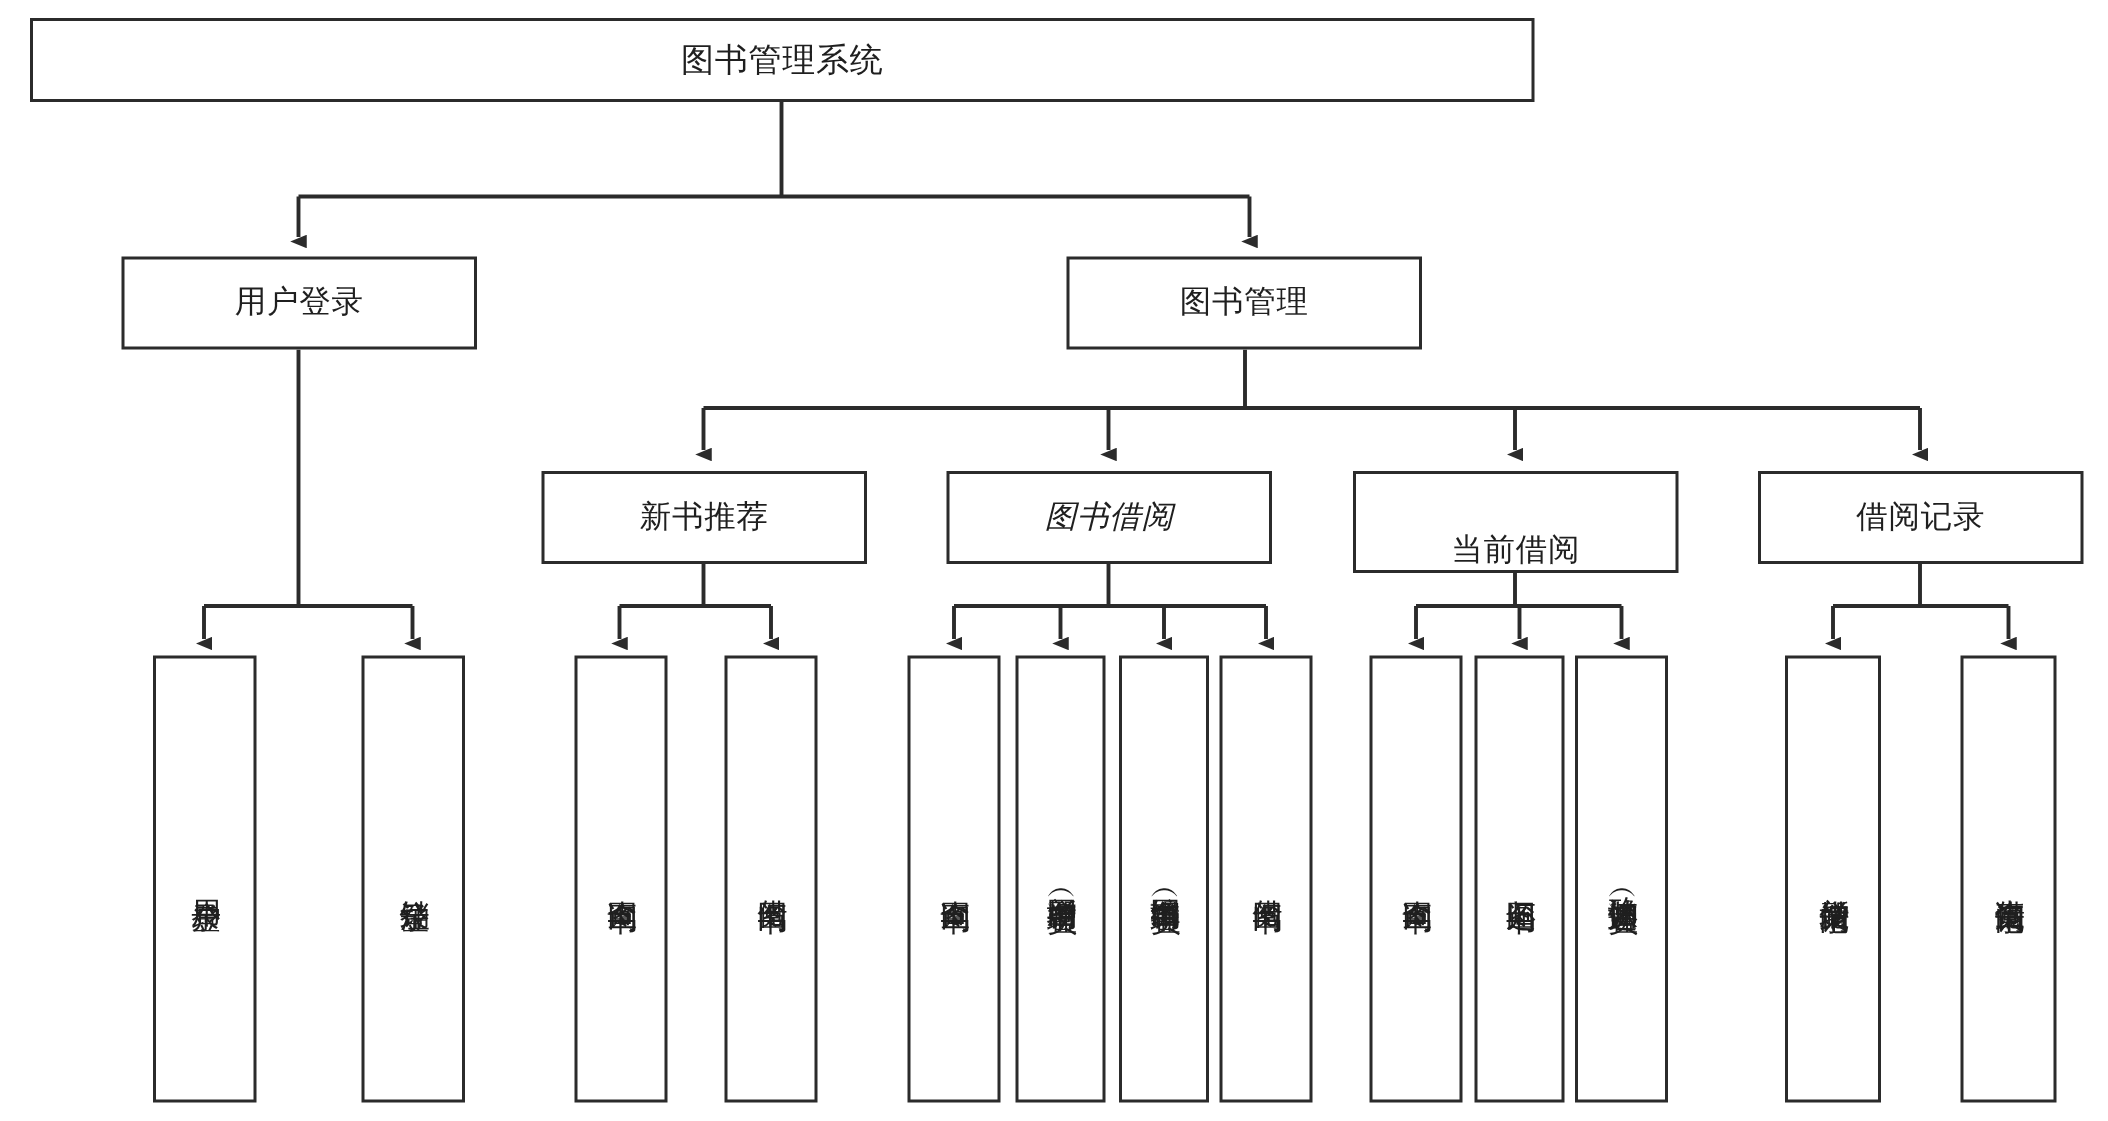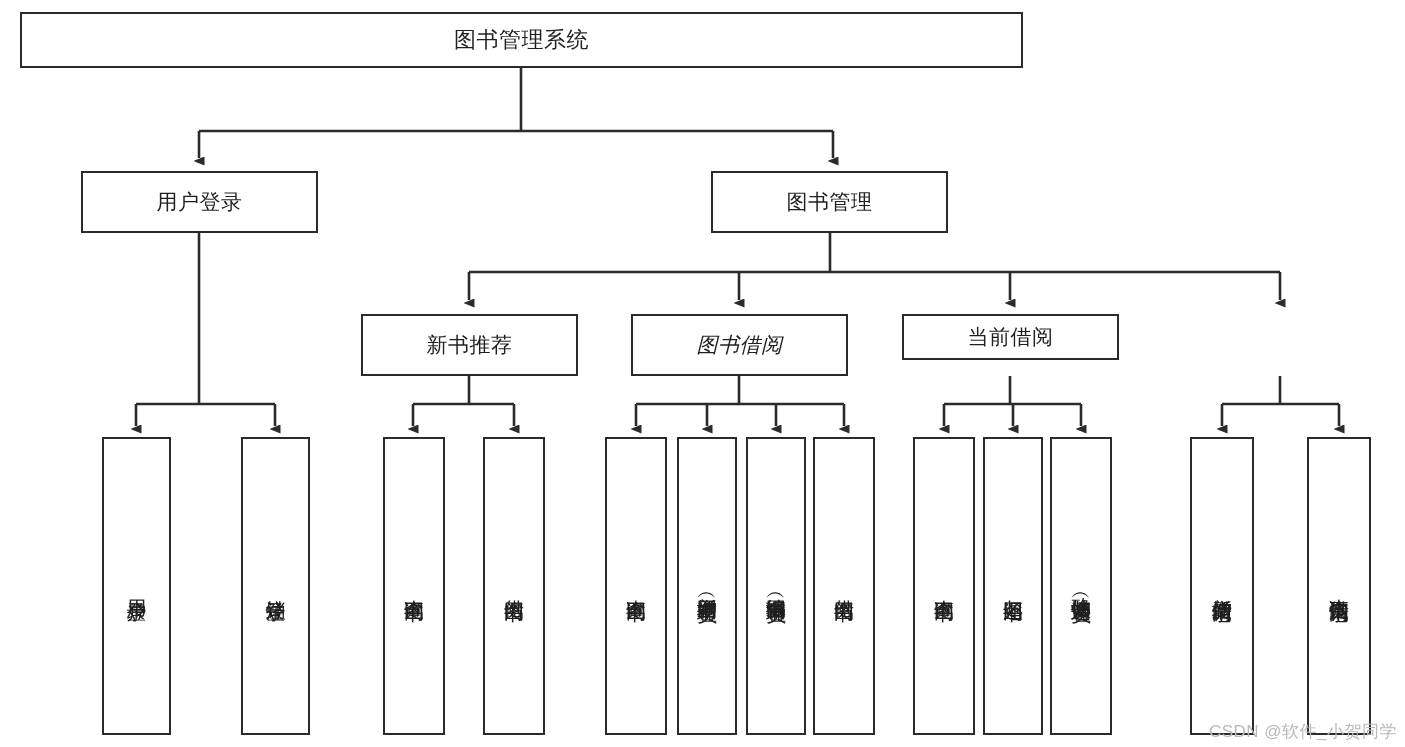--- a/index.html
+++ b/index.html
@@ -129,22 +129,25 @@
   <div class="node" style="left:361px; top:314px; width:217px; height:62px;">
     <span class="label">新书推荐</span>
   </div>
 
   <div class="node" style="left:711px; top:171px; width:237px; height:62px;">
     <span class="label">图书管理</span>
   </div>
   <div class="node" style="left:631px; top:314px; width:217px; height:62px;font-style:italic;">
     <span class="label">图书借阅</span>
   </div>
-  <div class="node" style="left:902px; top:314px; width:217px; height:46px;">
+  <div class="node" style="left:902px; top:314px; width:217px; height:68px;align-items:flex-end;">
     <span class="label">当前借阅</span>
+  </div>
+  <div class="node" style="left:1172px; top:314px; width:217px; height:62px;">
+    <span class="label">借阅记录</span>
   </div>
 
   <div class="node vertical" style="left:102px; top:437px; width:69px; height:298px;">
     <span class="label">用户登录</span>
   </div>
   <div class="node vertical" style="left:241px; top:437px; width:69px; height:298px;">
     <span class="label">注销登录</span>
   </div>
 
   <div class="node vertical" style="left:383px; top:437px; width:62px; height:298px;">
@@ -177,15 +180,14 @@
     <span class="label">确认归还（管理员）</span>
   </div>
 
   <div class="node vertical" style="left:1190px; top:437px; width:64px; height:298px;">
     <span class="label">新增借阅记录</span>
   </div>
   <div class="node vertical" style="left:1307px; top:437px; width:64px; height:298px;">
     <span class="label">查询借阅记录</span>
   </div>
 
-  <div id="watermark">CSDN @软件_小贺同学</div>
 
 </div>
 
 </body></html>

